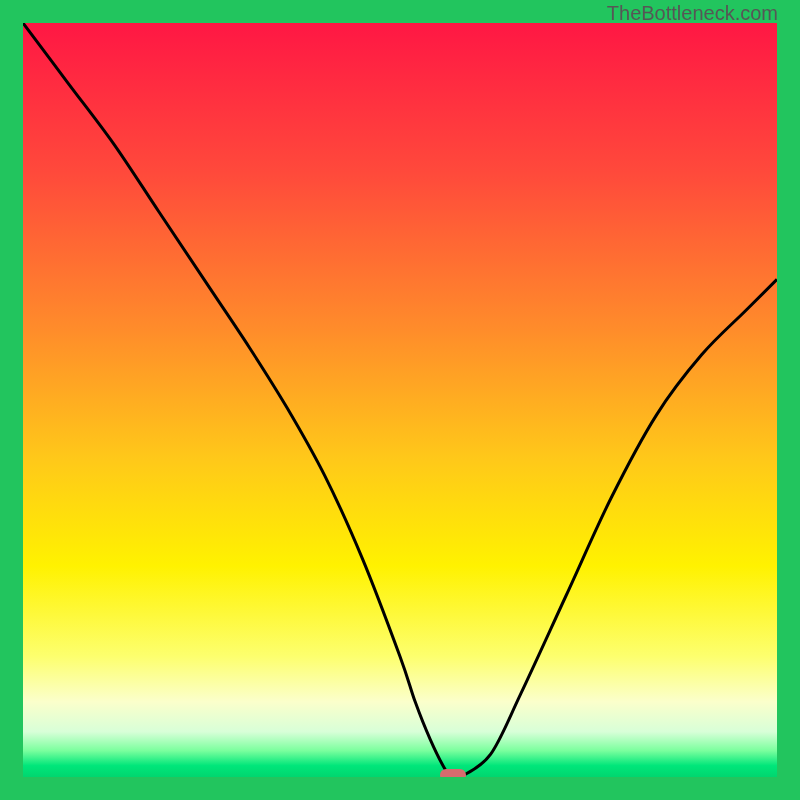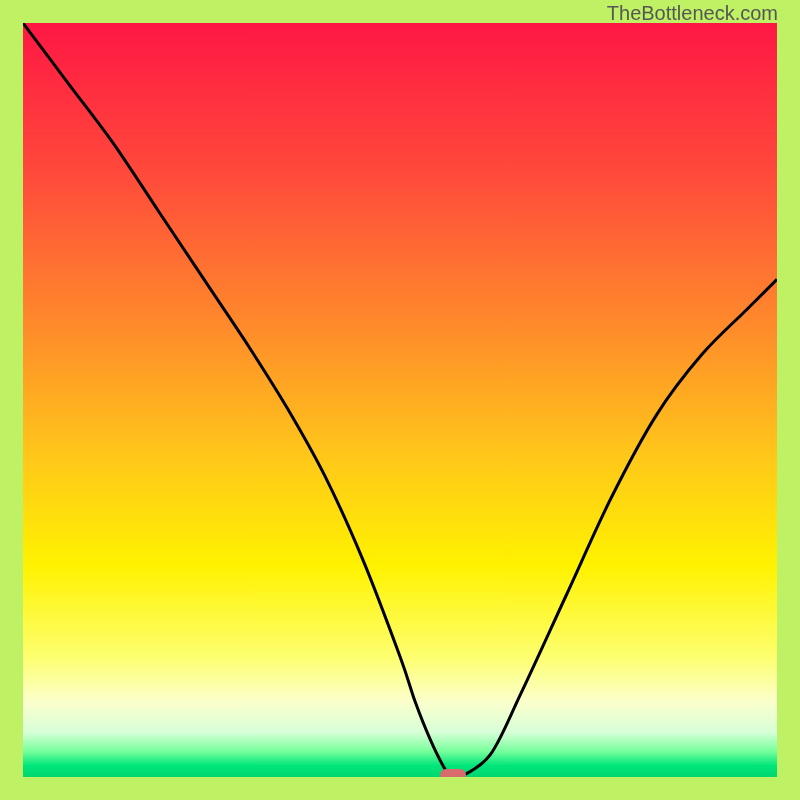--- a/index.html
+++ b/index.html
@@ -7,21 +7,21 @@
     padding: 0;
     width: 800px;
     height: 800px;
     background: #000000;
     overflow: hidden;
   }
   .canvas {
     position: relative;
     width: 800px;
     height: 800px;
-    background: #bef264;
+    background: #22c55e;
   }
   .plot-area {
     position: absolute;
     left: 23px;
     top: 23px;
     width: 754px;
     height: 754px;
     overflow: hidden;
   }
   .gradient-bg {

